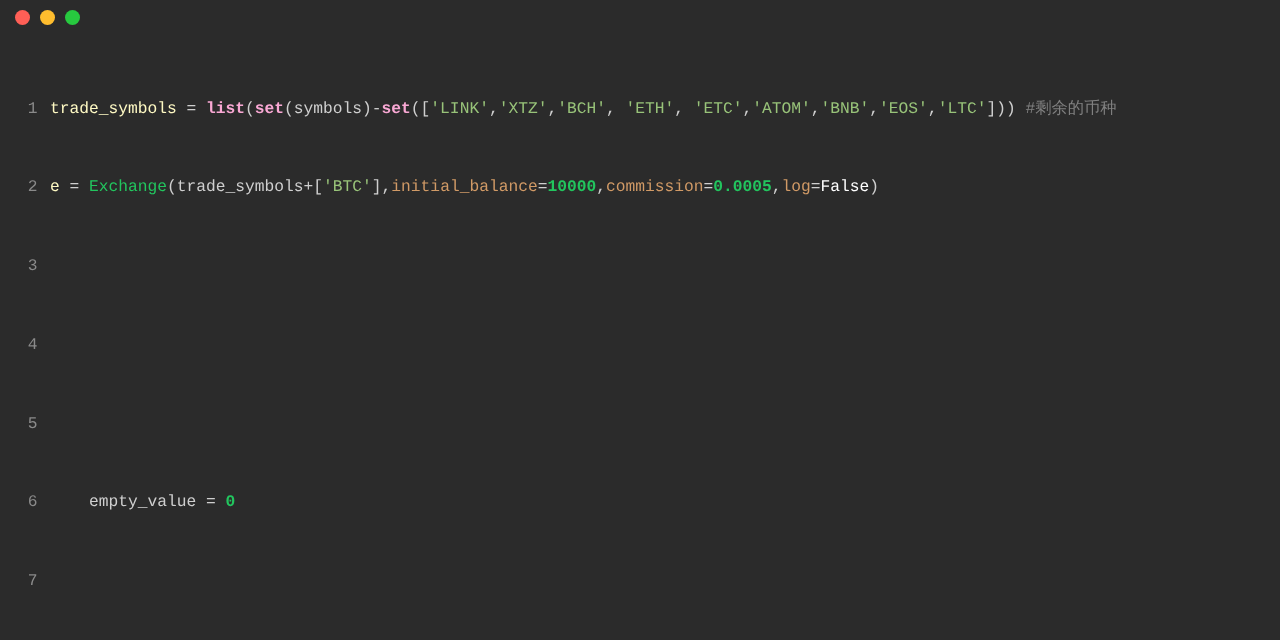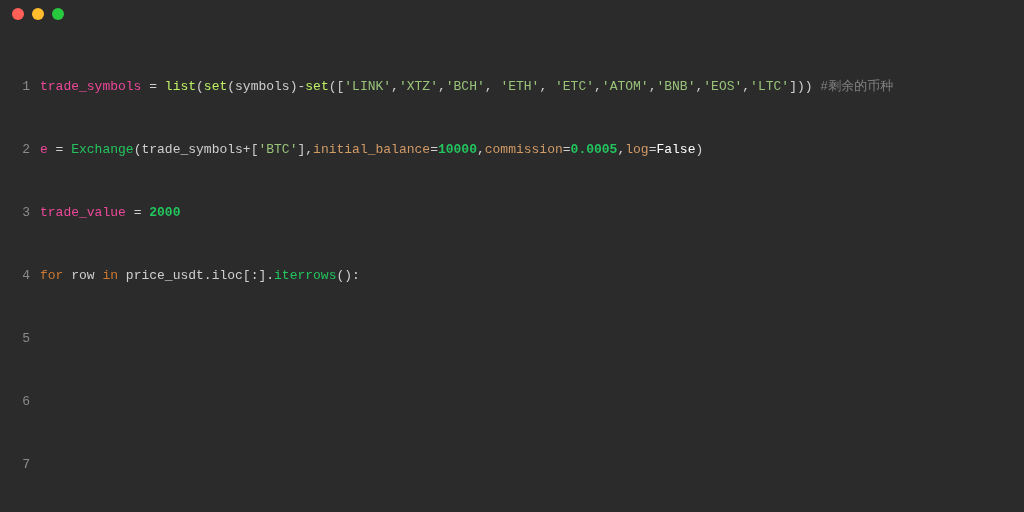--- a/index.html
+++ b/index.html
@@ -47,48 +47,48 @@
     color: #cfcfcf;
     white-space: pre-wrap;
     word-break: break-all;
   }
   .kw { color: #cc7832; }       
   .fn { color: #22c55e; }       
   .str { color: #98c379; }      
   .num { color: #22c55e; font-weight: bold; }      
   .op { color: #cfcfcf; }       
   .arg { color: #d19a66; }      
-  .builtin { color: #bef264; }
-  .ident { color: #ec4899; }
+  .builtin { color: #f9a8d4; font-weight: bold; }
+  .ident { color: #fef9c3; }
   .const { color: #ffffff; }    
   .comment { color: #808080; }
   .paren { color: #cfcfcf; }
 </style>
 </head>
 <body>
 
 <div class="titlebar">
   <div class="dot red"></div>
   <div class="dot yellow"></div>
   <div class="dot green"></div>
 </div>
 
 <div class="editor">
 
 <div class="line"><span class="ln">1</span><span class="code"><span class="ident">trade_symbols </span><span class="op">= </span><span class="builtin">list</span><span class="paren">(</span><span class="builtin">set</span><span class="paren">(symbols)-</span><span class="builtin">set</span><span class="paren">([</span><span class="str">'LINK'</span><span>,</span><span class="str">'XTZ'</span><span>,</span><span class="str">'BCH'</span><span>, </span><span class="str">'ETH'</span><span>, </span><span class="str">'ETC'</span><span>,</span><span class="str">'ATOM'</span><span>,</span><span class="str">'BNB'</span><span>,</span><span class="str">'EOS'</span><span>,</span><span class="str">'LTC'</span><span class="paren">])) </span><span class="comment">#剩余的币种</span></span></div>
 
 <div class="line"><span class="ln">2</span><span class="code"><span class="ident">e </span><span class="op">= </span><span class="fn">Exchange</span><span class="paren">(trade_symbols+[</span><span class="str">'BTC'</span><span class="paren">],</span><span class="arg">initial_balance</span><span>=</span><span class="num">10000</span><span>,</span><span class="arg">commission</span><span>=</span><span class="num">0.0005</span><span>,</span><span class="arg">log</span><span>=</span><span class="const">False</span><span class="paren">)</span></span></div>
 
-<div class="line"><span class="ln">3</span><span class="code"><span class="ident">trade_value </span><span class="op">= </span><span class="num">2000</span></span></div>
+<div class="line"><span class="ln">3</span></div>
 
-<div class="line"><span class="ln">4</span><span class="code"><span class="kw">for</span><span> row </span><span class="kw">in</span><span> price_usdt.iloc[:].</span><span class="fn">iterrows</span><span>():</span></span></div>
+<div class="line"><span class="ln">4</span></div>
 
 <div class="line"><span class="ln">5</span></div>
 
-<div class="line"><span class="ln">6</span></div>
+<div class="line"><span class="ln">6</span><span class="code"><span>    empty_value </span><span class="op">= </span><span class="num">0</span></span></div>
 
 <div class="line"><span class="ln">7</span></div>
 
 
 
 
 
 
 
 

